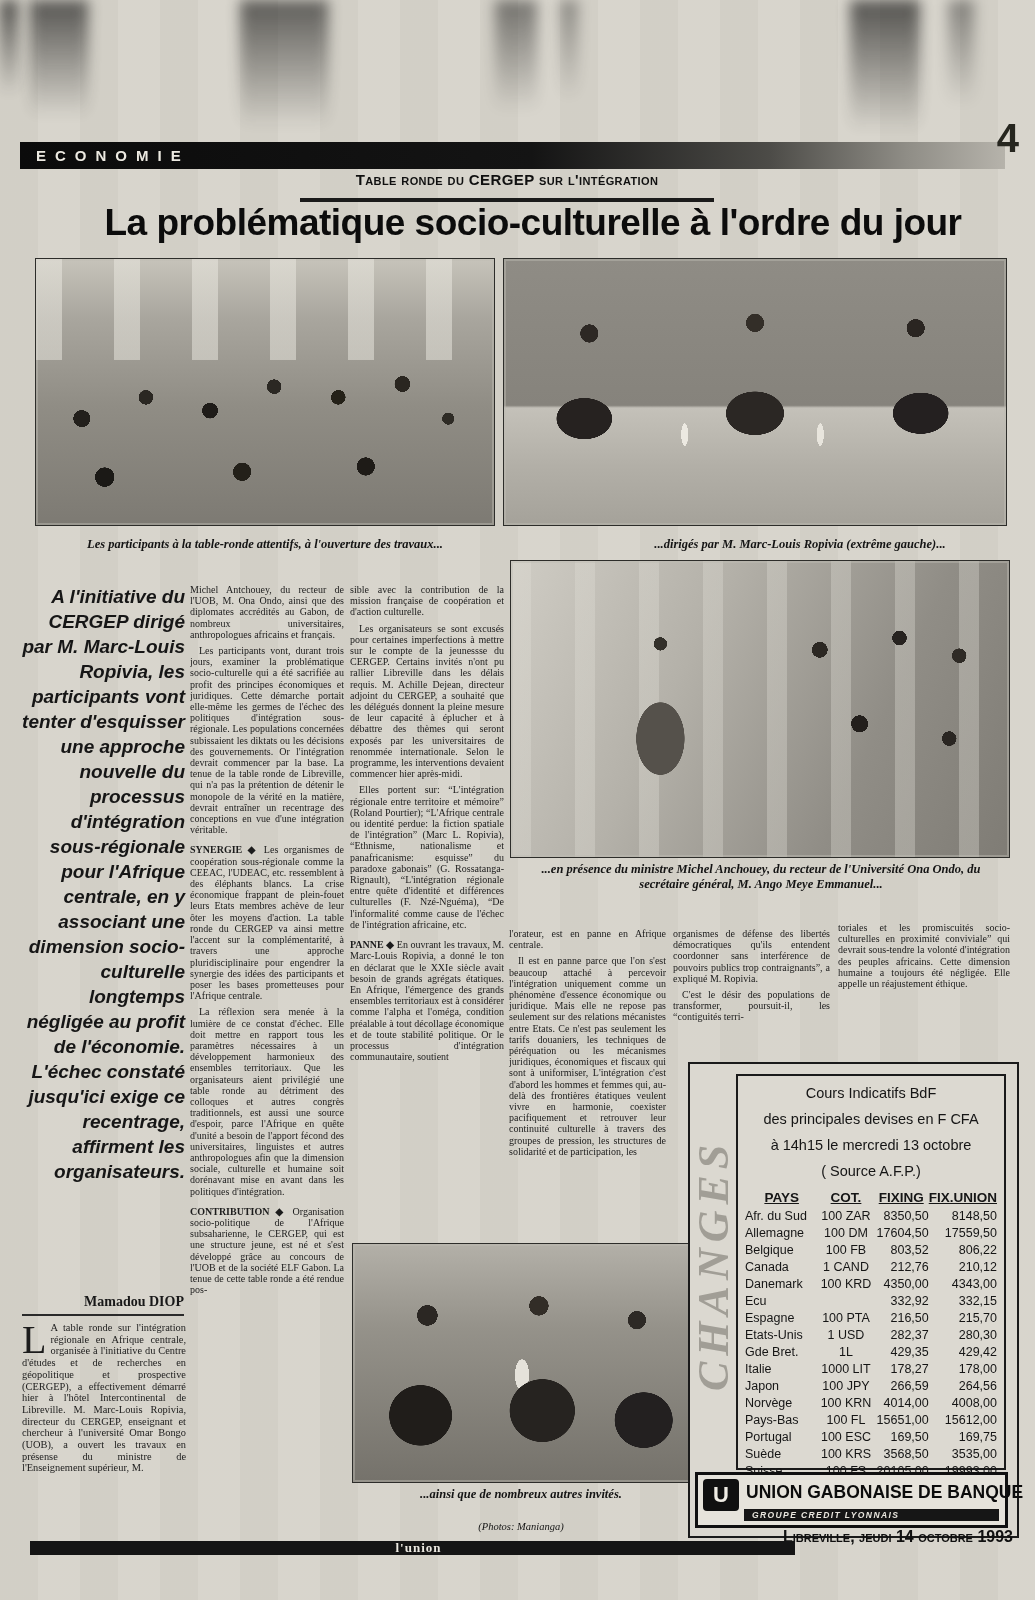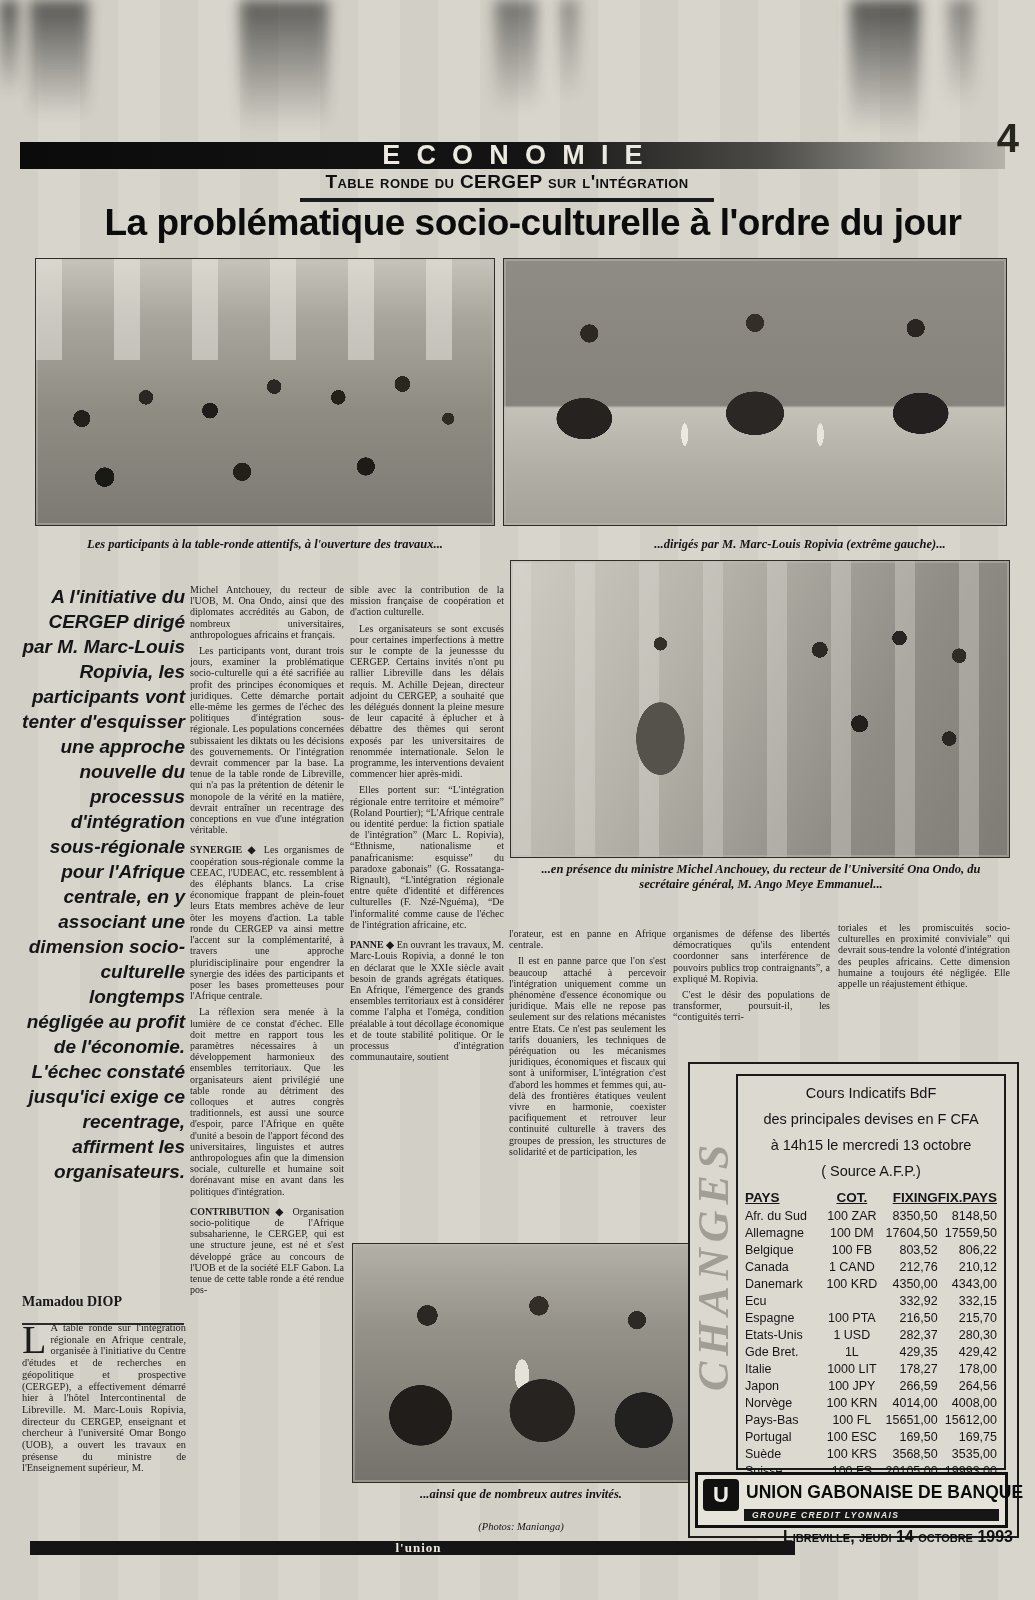--- a/index.html
+++ b/index.html
@@ -5,26 +5,26 @@
   html,body{margin:0;padding:0;background:#a8a59d;}
   .page{position:relative;width:1035px;height:1600px;margin:0 auto;overflow:hidden;
         background:#d7d4cb;
         background-image:repeating-linear-gradient(90deg,rgba(0,0,0,.025) 0 38px,rgba(255,255,255,.03) 38px 80px);
         font-family:"Liberation Serif",serif;color:#181818;}
   .streak{position:absolute;top:0;filter:blur(7px);background:linear-gradient(180deg,rgba(12,12,12,.8),rgba(12,12,12,0));}
   
   .econ-bar{position:absolute;left:20px;top:142px;width:985px;height:27px;
       background:linear-gradient(90deg,#0b0b0b 0%,#141414 52%,#4c4b47 76%,#8f8d86 90%,#b6b3ab 100%);}
   .econ-bar span{display:block;color:#ece9e1;font-family:"Liberation Sans",sans-serif;font-weight:bold;
-      font-size:27px;letter-spacing:.6em;line-height:27px;padding-left:16px;text-align:center;}
+      font-size:15px;letter-spacing:.6em;line-height:27px;padding-left:16px;}
   .page-num{position:absolute;right:16px;top:116px;font-family:"Liberation Sans",sans-serif;
       font-weight:bold;font-size:40px;color:#26261f;}
   .kicker{position:absolute;left:298px;top:171px;width:418px;text-align:center;
       font-family:"Liberation Sans",sans-serif;font-weight:bold;font-variant:small-caps;
-      font-size:19px;letter-spacing:.4px;color:#101010;}
+      font-size:15px;letter-spacing:.4px;color:#101010;}
   .kicker-rule{position:absolute;left:300px;top:198px;width:414px;height:4px;background:#1b1b1b;}
   .headline{position:absolute;left:43px;top:202px;width:980px;text-align:center;white-space:nowrap;
       font-family:"Liberation Sans",sans-serif;font-weight:bold;font-size:37px;letter-spacing:-.5px;color:#0c0c0c;}
   
   .photo{position:absolute;border:1px solid #2d2d2a;box-shadow:inset 0 0 0 2px rgba(190,188,180,.45);}
   .photo-a{left:35px;top:258px;width:458px;height:266px;
     background-image:
       radial-gradient(circle 14px at 10% 60%, #23201c 60%, transparent 61%),
       radial-gradient(circle 12px at 24% 52%, #2a2722 60%, transparent 61%),
       radial-gradient(circle 13px at 38% 57%, #1f1c19 60%, transparent 61%),
@@ -70,22 +70,22 @@
       radial-gradient(circle 15px at 84% 32%, #2d2925 60%, transparent 61%),
       radial-gradient(ellipse 48px 46px at 86% 74%, #232020 60%, transparent 61%),
       linear-gradient(180deg,#b3b0a8 0%,#95928a 35%,#75726b 100%);}
   .caption{position:absolute;text-align:center;font-style:italic;font-weight:bold;font-size:12.5px;
       line-height:15px;color:#141414;}
   .credit{font-weight:normal;font-size:10.5px;margin-top:17px;}
   
   .standfirst{position:absolute;left:18px;top:584px;width:167px;text-align:right;
       font-family:"Liberation Sans",sans-serif;font-weight:bold;font-style:italic;
       font-size:19px;line-height:25px;color:#161616;}
-  .byline{position:absolute;left:22px;top:1294px;width:162px;text-align:left;
-      font-weight:bold;font-size:14px;padding-bottom:13px;border-bottom:2px solid #2a2a2a;}
+  .byline{position:absolute;left:22px;top:1294px;width:162px;text-align:right;
+      font-weight:bold;font-size:14px;padding-bottom:4px;border-bottom:2px solid #2a2a2a;}
   .body-col{position:absolute;overflow:hidden;text-align:justify;font-size:10px;line-height:11.2px;color:#1c1c1c;}
   .body-col p{margin:0 0 5px;text-indent:9px;}
   .body-col p:first-child{text-indent:0;}
   .body-col p.has-head{text-indent:0;margin-top:9px;}
   .shead{font-weight:bold;}
   #col1p{left:22px;top:1322px;width:164px;height:220px;font-size:10.4px;line-height:11.7px;}
   #col2{left:190px;top:584px;width:154px;height:960px;}
   #col3{left:350px;top:584px;width:154px;height:662px;}
   #col4{left:509px;top:928px;width:157px;height:320px;}
   #col5{left:673px;top:928px;width:157px;height:140px;}
@@ -95,21 +95,21 @@
   .changes-box{position:absolute;left:688px;top:1062px;width:327px;height:472px;
       border:2px solid #1a1a1a;background:#dbd8d0;}
   .changes-vertical{position:absolute;left:-2px;top:2px;height:398px;width:46px;
       writing-mode:vertical-rl;transform:rotate(180deg);text-align:center;
       font-family:"Liberation Serif",serif;font-style:italic;font-weight:bold;
       font-size:44px;letter-spacing:6px;color:#a19e96;}
   .fx-box{position:absolute;left:46px;top:10px;width:266px;height:392px;border:2px solid #1a1a1a;
       background:#dcd9d1;font-family:"Liberation Sans",sans-serif;}
   .fx-title{margin-top:8px;text-align:center;font-size:14.5px;line-height:18px;color:#151515;}
   .fx-table{margin:10px auto 0;width:252px;border-collapse:collapse;font-size:12.5px;color:#151515;}
-  .fx-table th{font-weight:bold;font-size:13.5px;text-decoration:underline;padding:0 0 3px;}
+  .fx-table th{font-weight:bold;font-size:13.5px;text-decoration:underline;padding:0 0 3px;text-align:center;}
   .fx-table td{padding:0;height:17px;line-height:17px;}
   .c-pays{text-align:left;width:78px;}
   .c-cot{text-align:center;width:62px;}
   .c-fix{text-align:right;width:56px;}
   .c-prec{text-align:right;width:56px;}
   .ugb{position:absolute;left:5px;top:408px;width:313px;height:56px;background:#e6e3db;
       border:3px solid #101010;box-sizing:border-box;}
   .ugb-logo{position:absolute;left:5px;top:4px;width:36px;height:32px;background:#101010;
       border-radius:4px;color:#efece4;font-family:"Liberation Sans",sans-serif;
       font-weight:bold;font-size:22px;text-align:center;line-height:32px;}
@@ -199,21 +199,21 @@
       <div class="fx-title">Cours Indicatifs BdF</div>
       <div class="fx-title">des principales devises en F CFA</div>
       <div class="fx-title">à 14h15 le mercredi 13 octobre</div>
       <div class="fx-title">( Source A.F.P.)</div>
       <table class="fx-table">
         <thead>
           <tr>
             <th class="c-pays">PAYS</th>
             <th class="c-cot">COT.</th>
             <th class="c-fix">FIXING</th>
-            <th class="c-prec">FIX.PAYS</th>
+            <th class="c-prec">FIX.UNION</th>
           </tr>
         </thead>
         <tbody id="fx-body">
             <tr>
               <td class="c-pays">Afr. du Sud</td>
               <td class="c-cot">100 ZAR</td>
               <td class="c-fix">8350,50</td>
               <td class="c-prec">8148,50</td>
             </tr>
             <tr>

